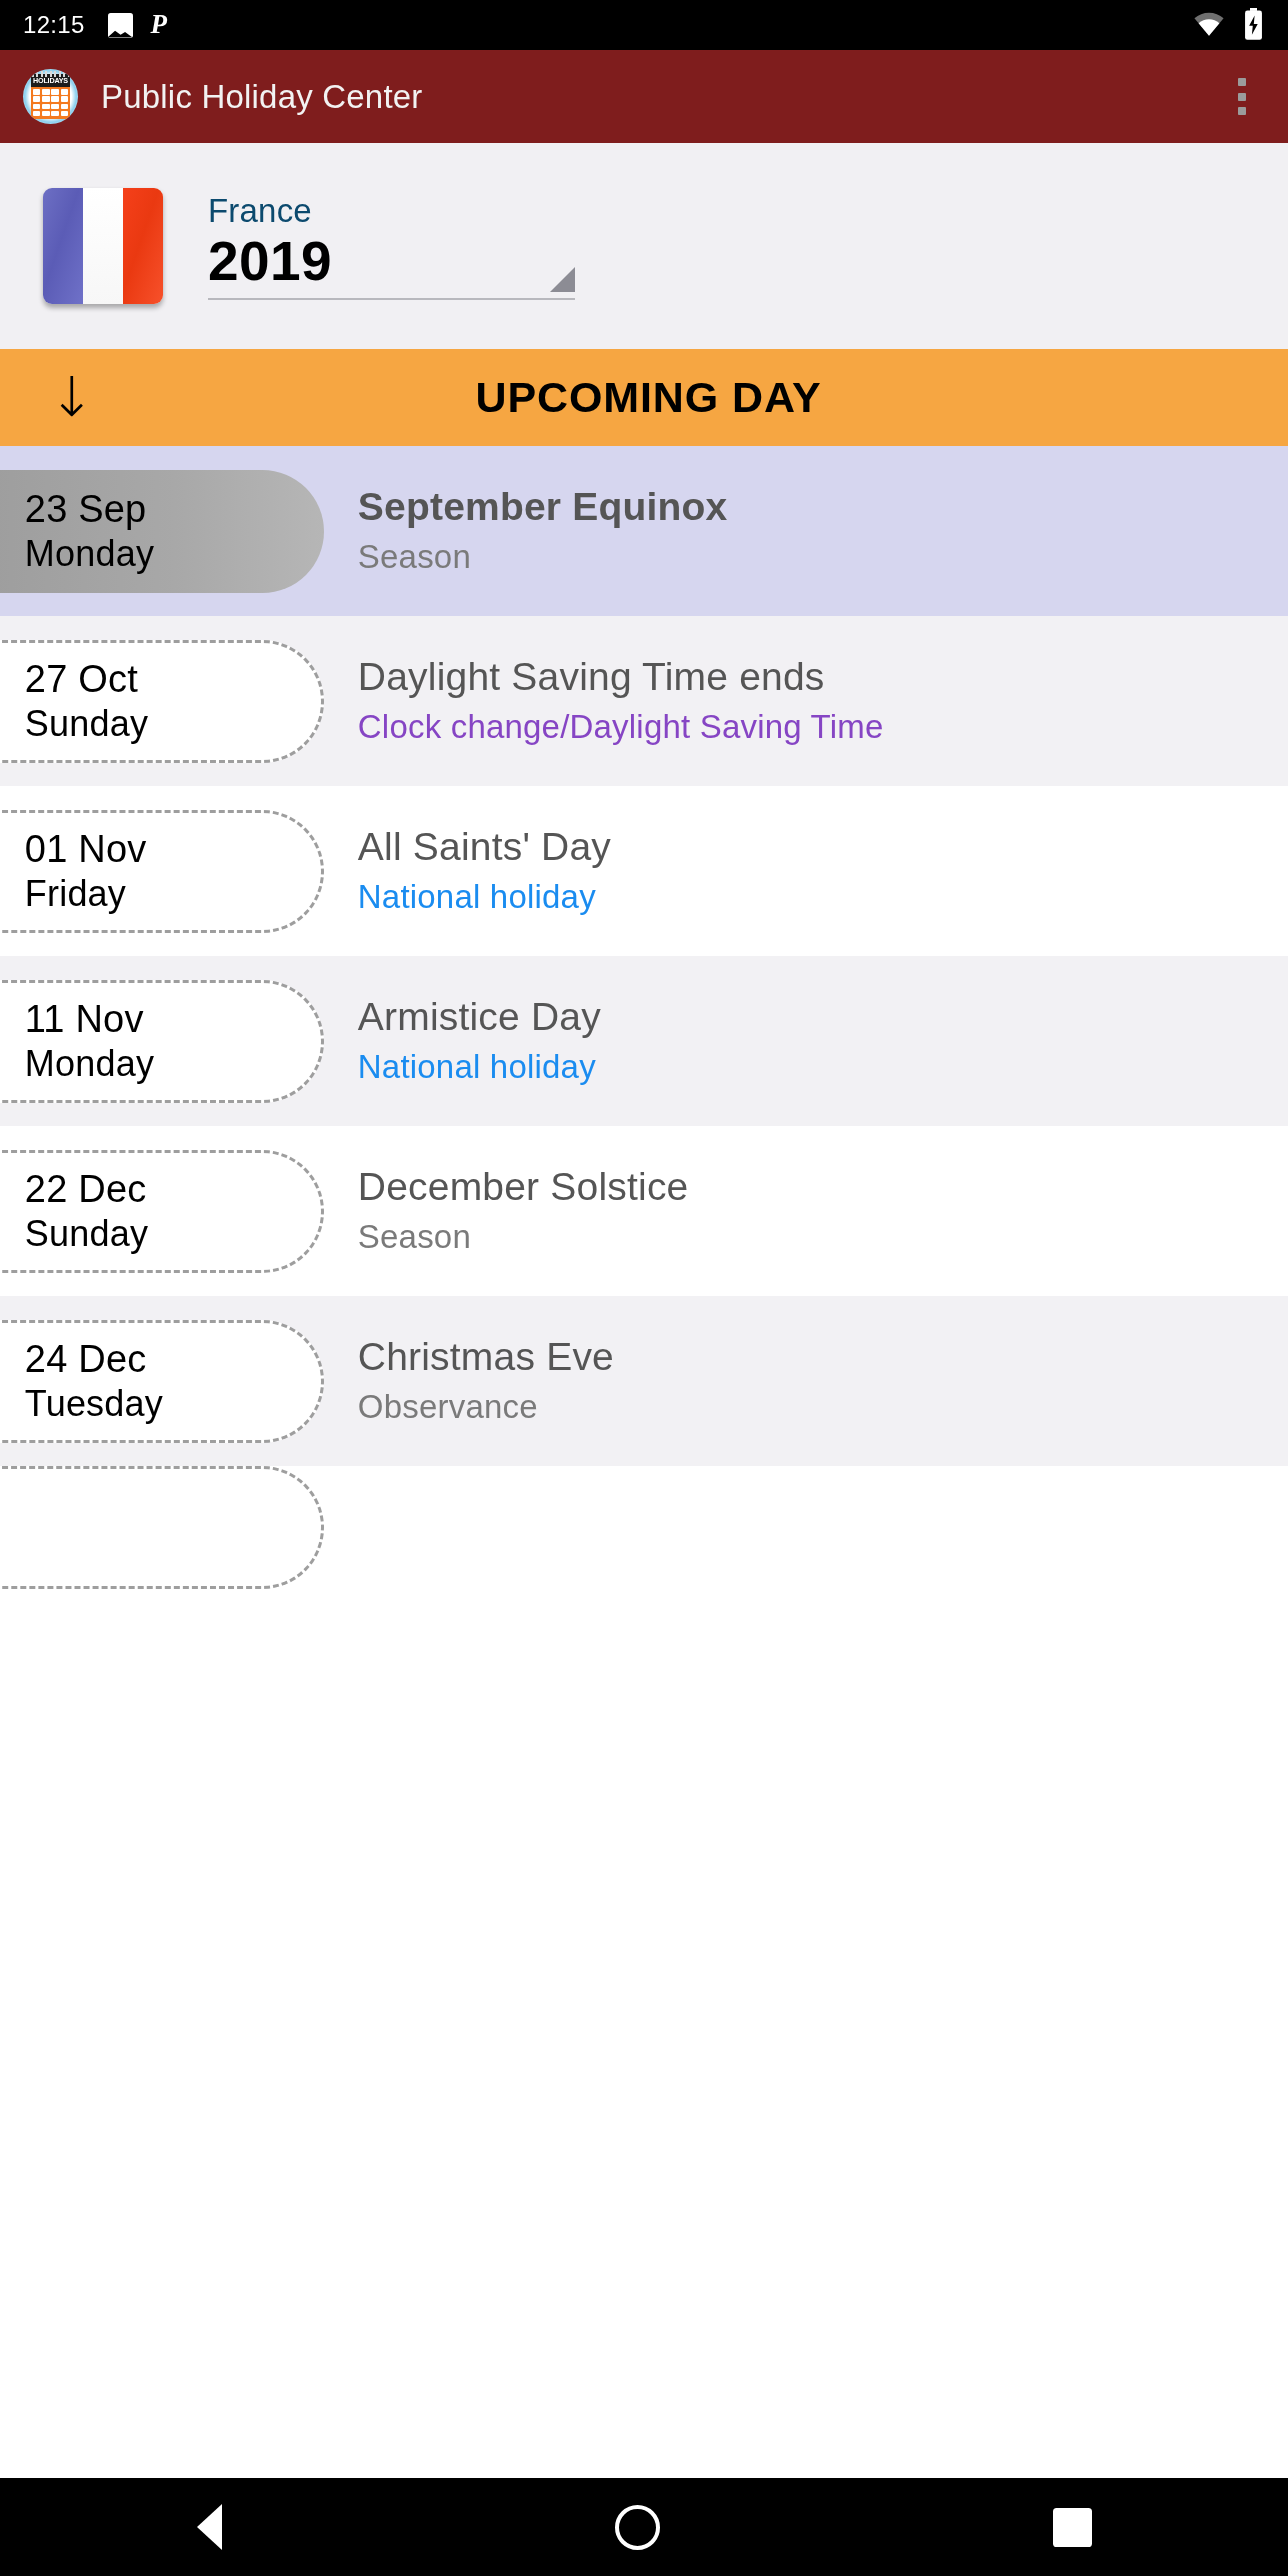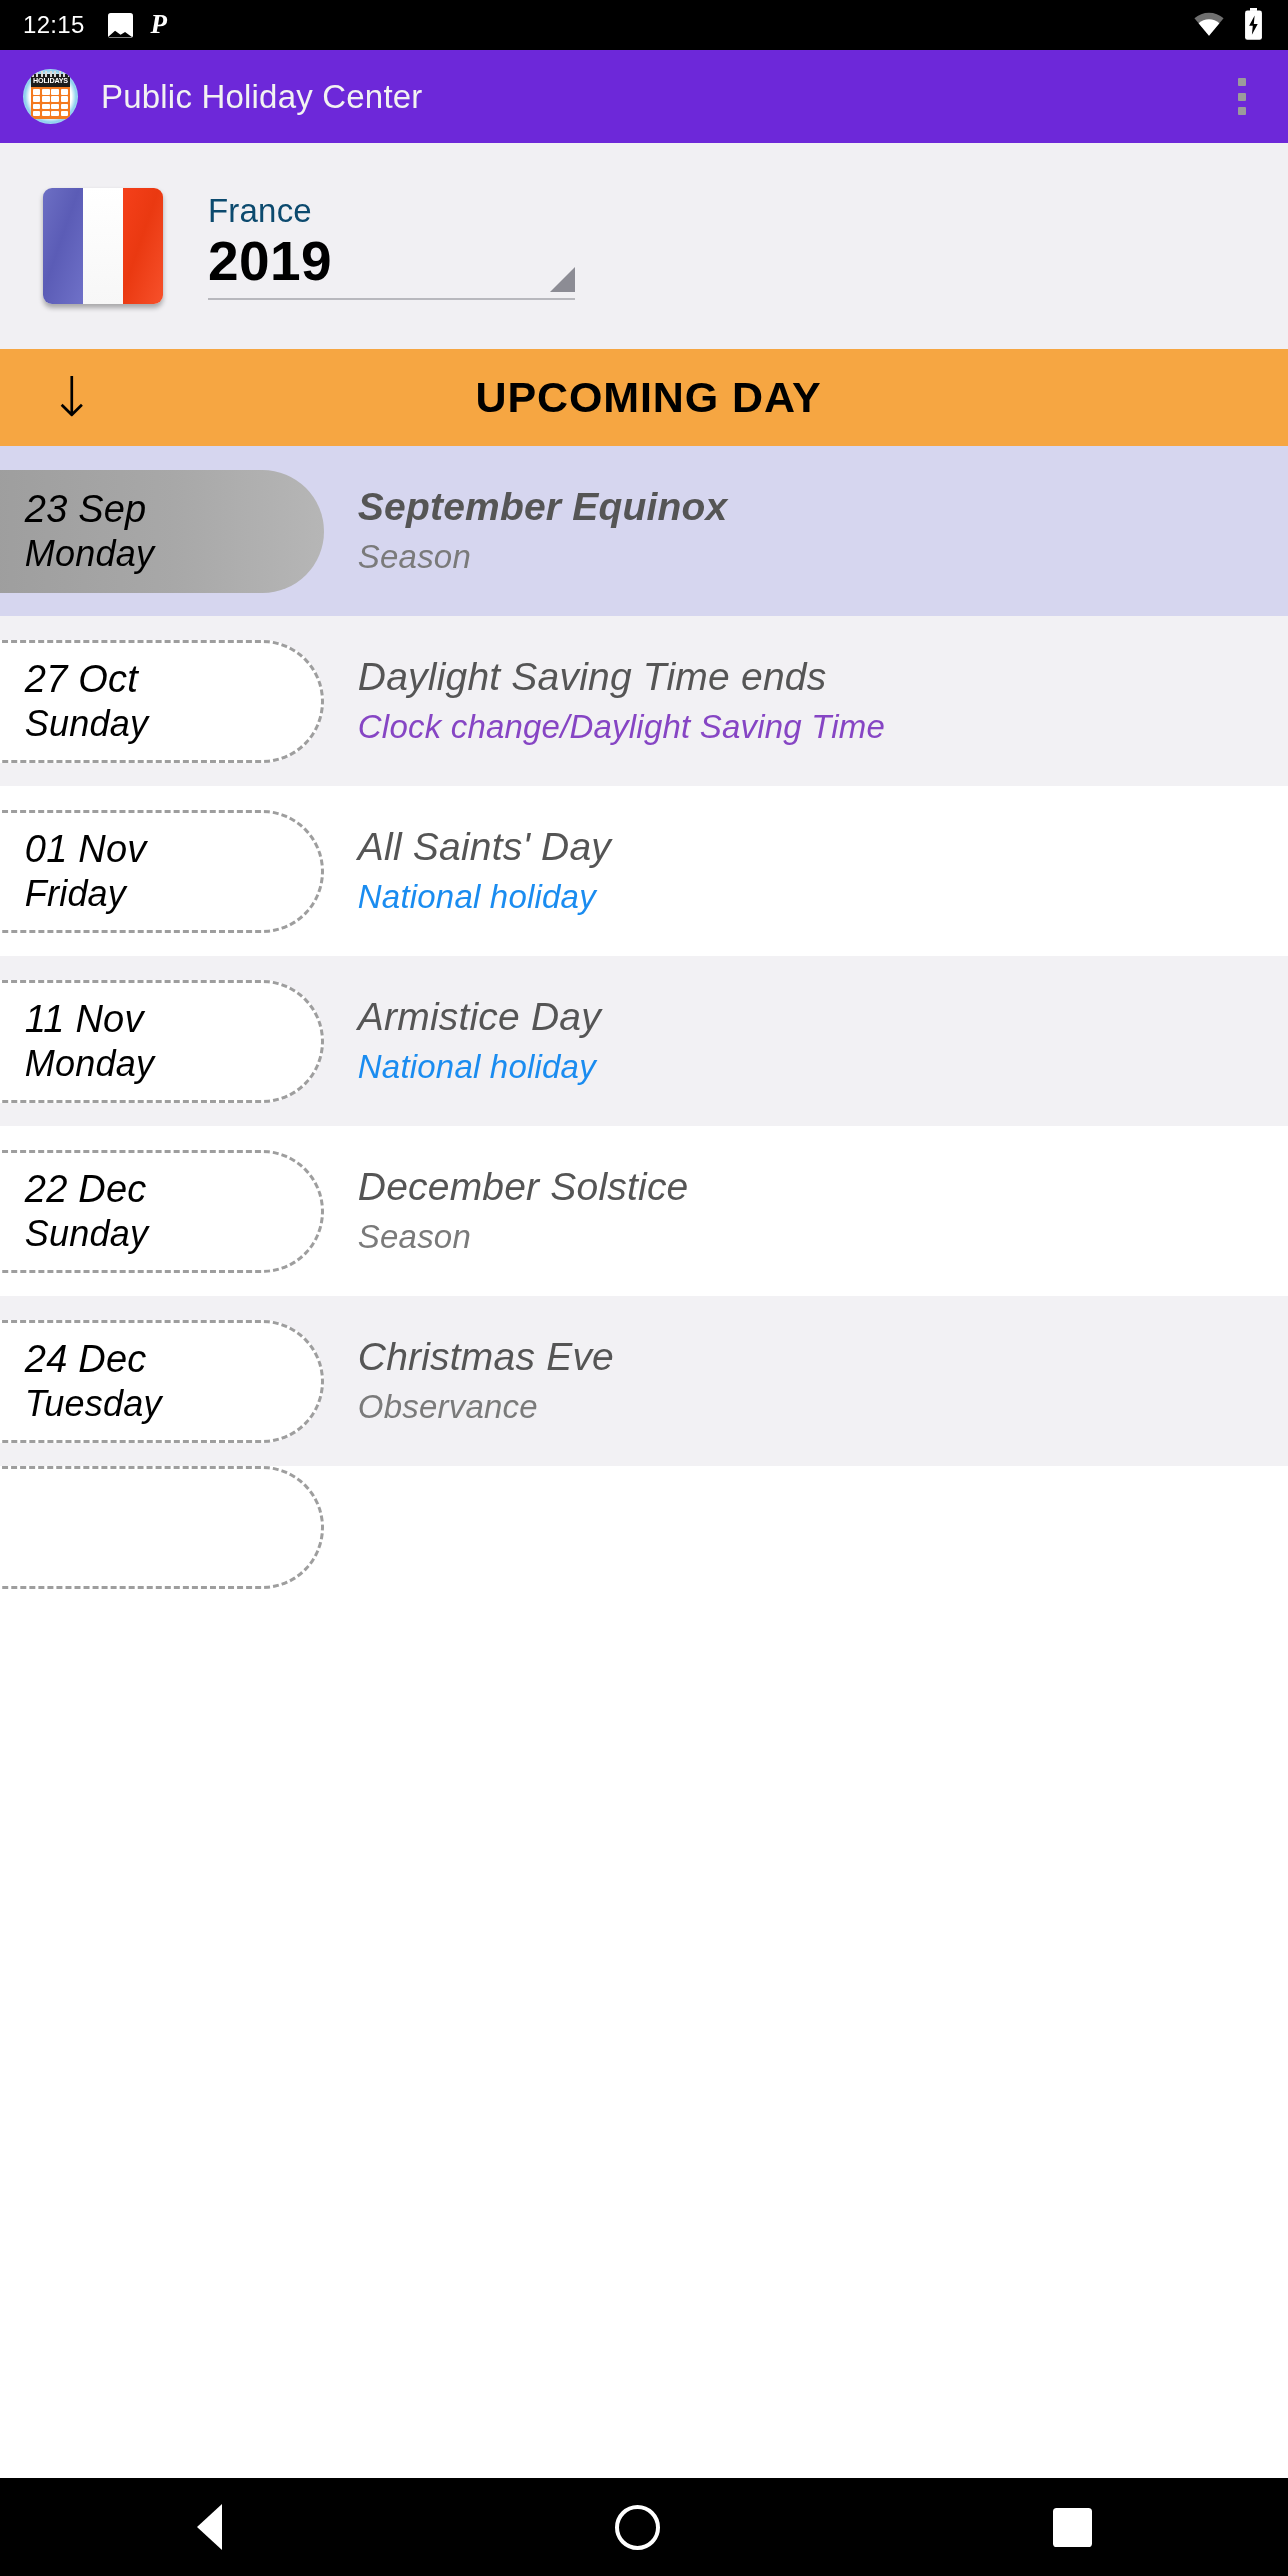--- a/index.html
+++ b/index.html
@@ -28,21 +28,21 @@
     background:#000000;
     clip-path:polygon(0% 100%, 30% 30%, 52% 72%, 70% 45%, 100% 100%);
   }
   .icon-p {
     width:23px; height:27px; color:#ffffff; font-size:27px; line-height:25px;
     font-family:"Liberation Serif", serif; font-style:italic; font-weight:700;
   }
 
   
   .appbar {
-    height:93px; background:#6d28d9;
+    height:93px; background:#7f1d1d;
     display:flex; align-items:center; padding:0 23px;
     box-shadow:0 0.9px 0 rgba(0,0,0,0.35);
   }
   .app-logo {
     width:55px; height:55px; border-radius:50%;
     background:radial-gradient(circle at 50% 50%, #ffffff 54%, #8ed0ee 66%, #ffffff 100%);
     position:relative; flex-shrink:0; overflow:hidden;
     display:flex; align-items:center; justify-content:center;
   }
   .cal-body {
@@ -130,21 +130,21 @@
     width:143px; display:flex; align-items:center; justify-content:center;
     font-size:55px; color:#000000; line-height:1; font-weight:300;
     font-family:"DejaVu Sans", sans-serif;
   }
   .banner-title {
     font-size:43px; font-weight:700; color:#000000; letter-spacing:0.9px;
     flex:1; text-align:center; padding-right:134px;
   }
 
   
-  .list { background:#a21caf;font-style:italic; }
+  .list { background:#a21caf; }
   .row {
     display:flex; align-items:center; min-height:170px;
     position:relative; padding-right:18px;
   }
   .row.alt   { background:#F2F1F4; }
   .row.plain { background:#FFFFFF; }
   .row.highlight { background:#D6D6EF; }
 
   .date-pill {
     width:331px; min-height:123px; margin-left:-7.2px;

